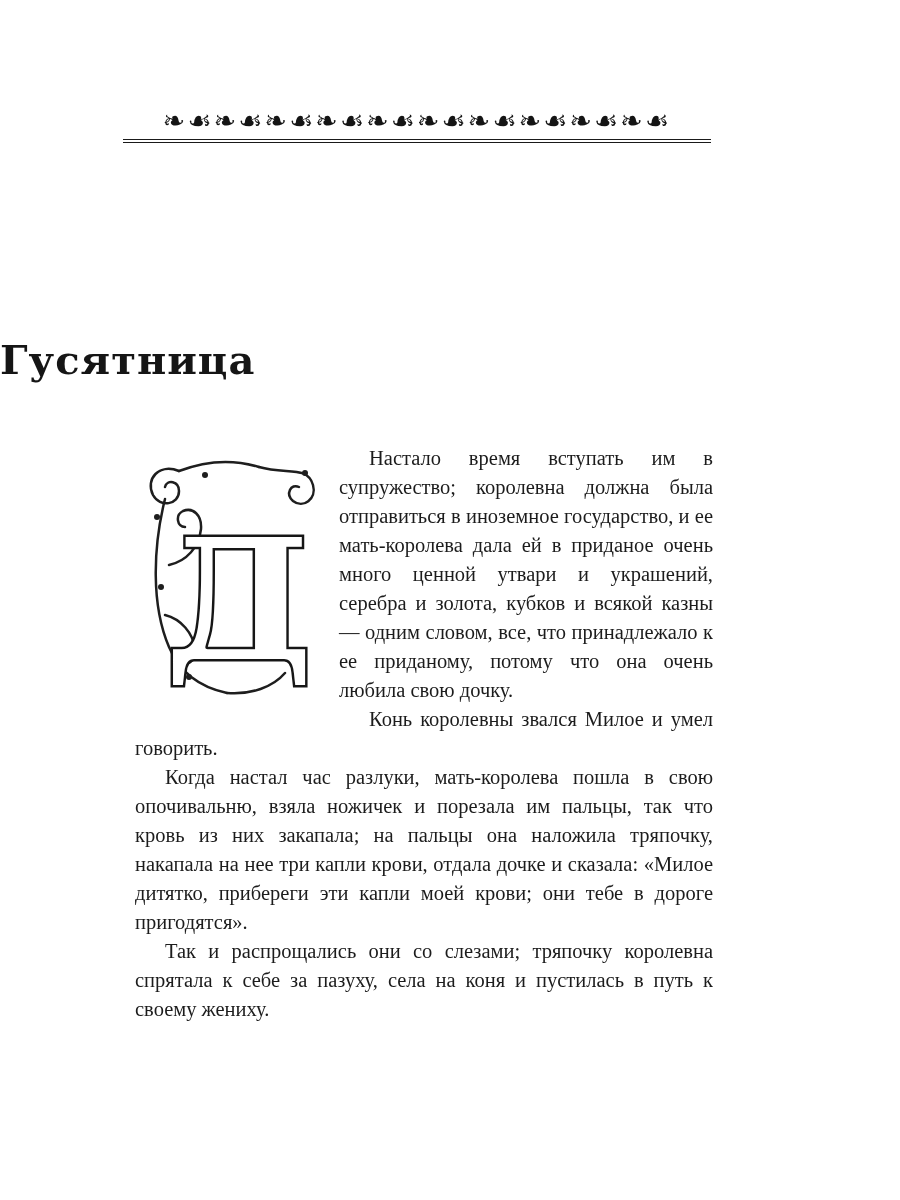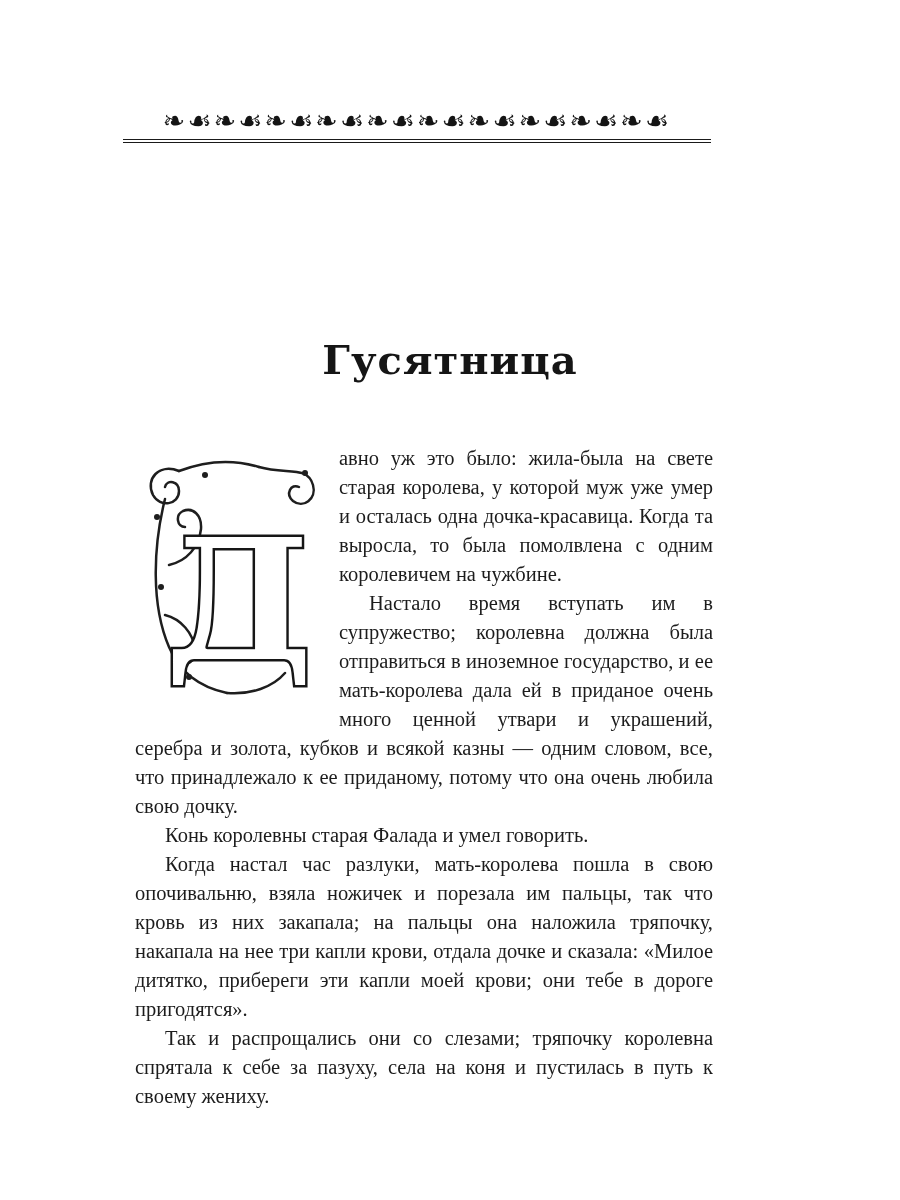--- a/index.html
+++ b/index.html
@@ -34,21 +34,20 @@
     color: #141414;
     white-space: nowrap;
     overflow: hidden;
   }
   .story-title {
     position: absolute;
     left: 0;
     top: 336px;
     width: 900px;
     margin: 0;
-    text-align: center;
     font-family: "DejaVu Serif", serif;
     font-size: 40px;
     font-weight: 700;
     letter-spacing: 1px;
     color: #151515;
   }
   .text-column {
     position: absolute;
     left: 135px;
     top: 444px;
@@ -103,21 +102,20 @@
           <circle cx="22" cy="70" r="3" fill="#1e1e1e" stroke="none"></circle>
           <circle cx="70" cy="28" r="3" fill="#1e1e1e" stroke="none"></circle>
           <circle cx="170" cy="26" r="3" fill="#1e1e1e" stroke="none"></circle>
           <circle cx="26" cy="140" r="3" fill="#1e1e1e" stroke="none"></circle>
           <circle cx="54" cy="230" r="3" fill="#1e1e1e" stroke="none"></circle>
         </g>
         <text x="104" y="212" text-anchor="middle" font-size="166" font-family="'DejaVu Serif', serif" font-weight="bold" fill="#ffffff" stroke="#161616" stroke-width="5" paint-order="stroke">Д</text>
       </svg>
     </div>
 
-    <p class="para first">авно уж это было: жила-была на свете старая королева, у которой муж уже умер и осталась одна дочка-красавица. Когда та выросла, то была помолвлена с одним королевичем на чужбине.</p>
     <p class="para">Настало время вступать им в супружество; королевна должна была отправиться в иноземное государство, и ее мать-королева дала ей в приданое очень много ценной утвари и украшений, серебра и золота, кубков и всякой казны — одним словом, все, что принадлежало к ее приданому, потому что она очень любила свою дочку.</p>
-    <p class="para">Конь королевны старая Фалада и умел говорить.</p>
+    <p class="para">Конь королевны звался Милое и умел говорить.</p>
     <p class="para">Когда настал час разлуки, мать-королева пошла в свою опочивальню, взяла ножичек и порезала им пальцы, так что кровь из них закапала; на пальцы она наложила тряпочку, накапала на нее три капли крови, отдала дочке и сказала: «Милое дитятко, прибереги эти капли моей крови; они тебе в дороге пригодятся».</p>
     <p class="para">Так и распрощались они со слезами; тряпочку королевна спрятала к себе за пазуху, села на коня и пустилась в путь к своему жениху.</p>
 
   </div>
 
 </div>
 
 </body></html>

